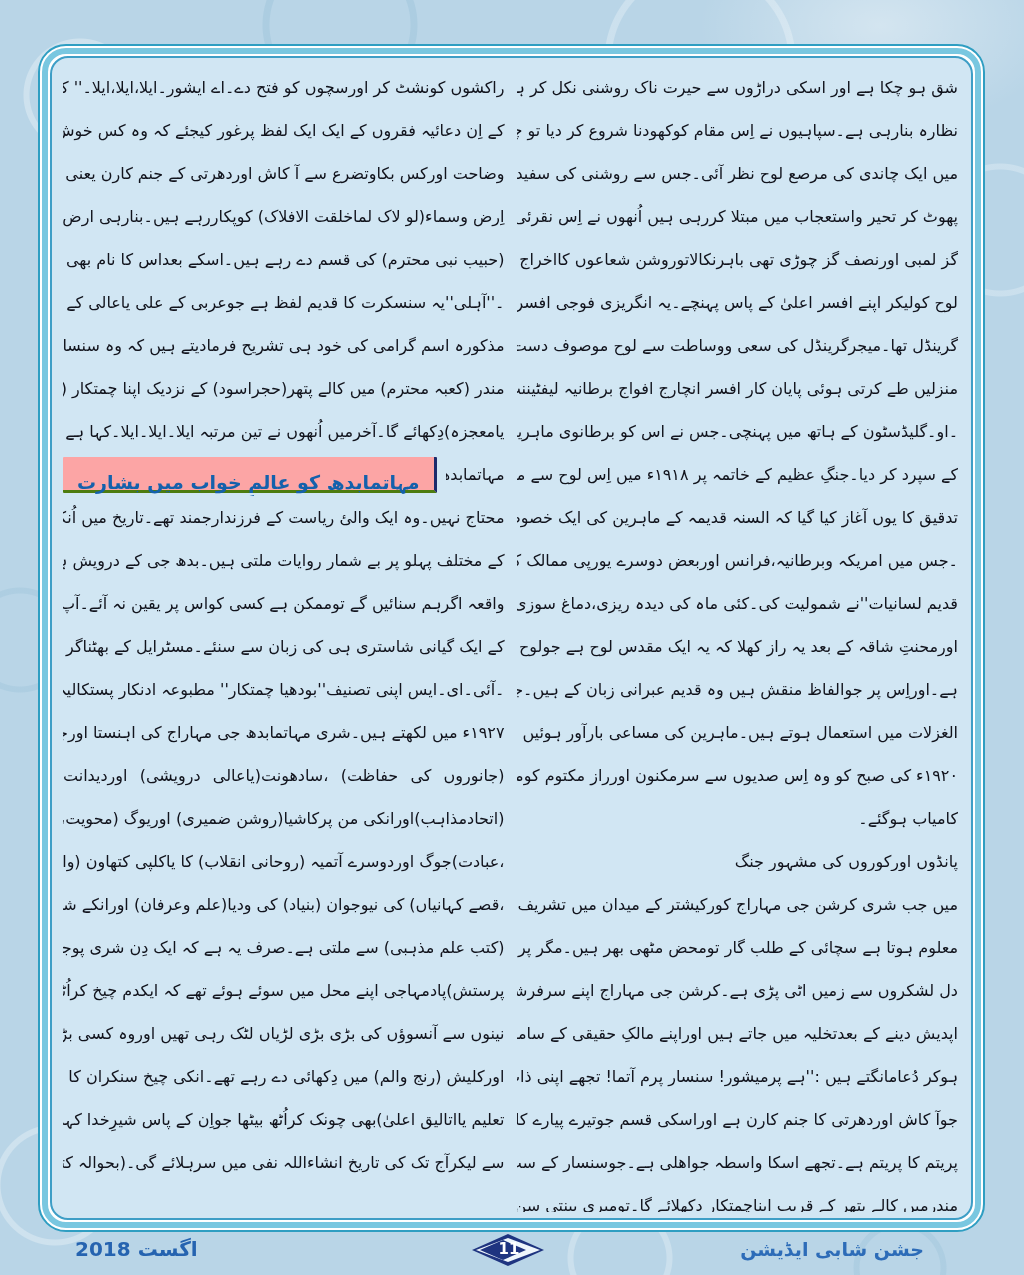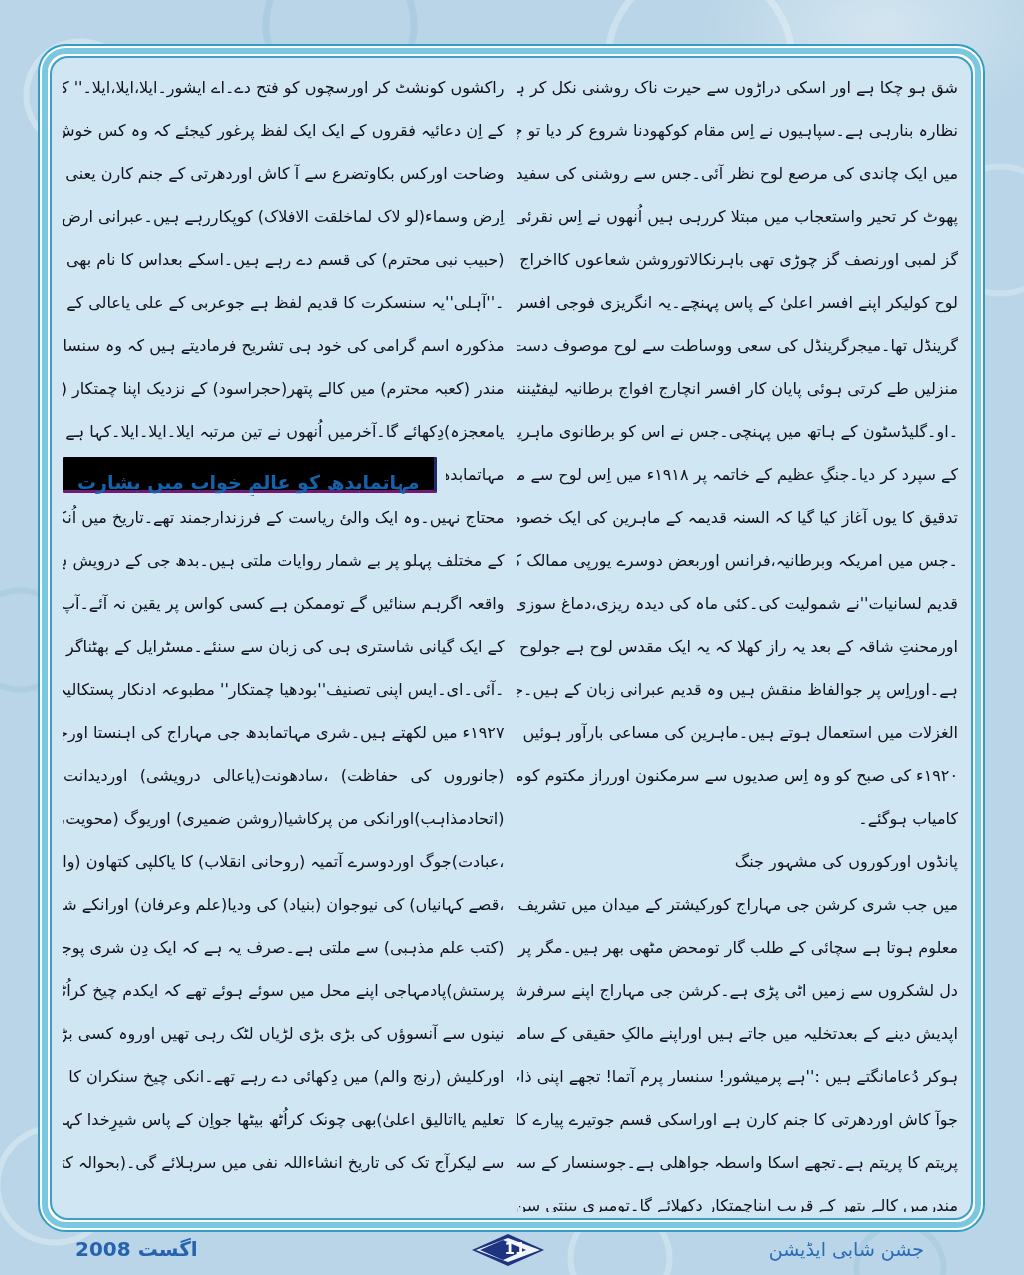--- a/index.html
+++ b/index.html
@@ -38,41 +38,41 @@
   .col{flex:1 1 0;overflow:hidden;direction:rtl;}
   .tline{
     height:43px;line-height:43px;font-size:16px;color:#11131c;
     text-align:justify;text-align-last:justify;overflow:hidden;white-space:nowrap;
   }
   .tline.last{text-align-last:right;}
   
   .hrow{display:flex;direction:rtl;align-items:center;height:43px;gap:9px;overflow:hidden;}
   .hlead{font-size:16px;color:#11131c;white-space:nowrap;overflow:hidden;flex:0 1 auto;}
   .hbox{
-    background:#000000;color:#1461ac;font-weight:bold;font-size:19px;
+    background:#fca5a5;color:#1461ac;font-weight:bold;font-size:19px;
     line-height:34px;height:36px;padding:8px 14px;white-space:nowrap;
-    border-bottom:3px solid #701a75;box-sizing:border-box;border-radius:1px;
+    border-bottom:3px solid #4d7c0f;box-sizing:border-box;border-radius:1px;
   }
   .hbox.bar-right{border-right:3px solid #1d2b6b;}
   .hbox.bar-left{border-left:3px solid #1d2b6b;}
   
   .footer-date{
     position:absolute;left:75px;top:1237px;width:160px;
     font-size:20px;font-weight:bold;color:#2563b0;direction:rtl;text-align:left;
   }
   .footer-edition{
     position:absolute;right:100px;top:1238px;
-    font-size:19px;font-weight:normal;color:#2d6cb8;direction:rtl;text-align:right;
+    font-size:19px;font-weight:bold;color:#2d6cb8;direction:rtl;text-align:right;
   }
   .diamond{position:absolute;left:472px;top:1234px;width:72px;height:32px;}
   .d1{position:absolute;inset:0;background:#1e3480;clip-path:polygon(0 50%,50% 0,100% 50%,50% 100%);}
   .d2{position:absolute;left:4px;top:4px;width:64px;height:24px;background:#eef6fc;clip-path:polygon(0 50%,50% 0,100% 50%,50% 100%);}
   .d3{position:absolute;left:8px;top:6px;width:46px;height:20px;background:#1e3480;clip-path:polygon(0 50%,50% 0,100% 50%,50% 100%);}
   .dnum{
-    position:absolute;left:12px;top:0;width:62px;height:32px;line-height:31px;
+    position:absolute;left:6px;top:0;width:62px;height:32px;line-height:31px;
     text-align:center;color:#ffffff;font-size:15px;font-weight:bold;
     font-family:"DejaVu Sans",sans-serif;
   }
 </style>
 </head>
 <body>
 
 <div class="frame-outer">
   <div class="frame-mid">
     <div class="frame-inner">
@@ -105,21 +105,21 @@
             <div class="tline">اپدیش دینے کے بعدتخلیہ میں جاتے ہیں اوراپنے مالکِ حقیقی کے سامنے زمین بوس</div>
             <div class="tline">ہوکر دُعامانگتے ہیں :''ہے پرمیشور! سنسار پرم آتما! تجھے اپنی ذات کی قسم</div>
             <div class="tline">جوآ کاش اوردھرتی کا جنم کارن ہے اوراسکی قسم جوتیرے پیارے کا پیارا،تیرے</div>
             <div class="tline">پریتم کا پریتم ہے۔تجھے اسکا واسطہ جواھلی ہے۔جوسنسار کے سب سے بڑے</div>
             <div class="tline last">مندرمیں کالے پتھر کے قریب اپناچمتکار دِکھلائے گا۔تومیری بینتی سن اورجھوٹے</div>
           </div>
         <div class="col">
             <div class="tline">راکشوں کونشٹ کر اورسچوں کو فتح دے۔اے ایشور۔ایلا،ایلا،ایلا۔'' کرشن جی</div>
             <div class="tline">کے اِن دعائیہ فقروں کے ایک ایک لفظ پرغور کیجئے کہ وہ کس خوش اسلوبی وکس</div>
             <div class="tline">وضاحت اورکس بکاوتضرع سے آ کاش اوردھرتی کے جنم کارن یعنی باعث تکوین</div>
-            <div class="tline">اِرض وسماء(لو لاک لماخلقت الافلاک) کوپکاررہے ہیں۔عبرانی ارض</div>
+            <div class="tline">اِرض وسماء(لو لاک لماخلقت الافلاک) کوپکاررہے ہیں۔بنارہی ارض</div>
             <div class="tline">(حبیب نبی محترم) کی قسم دے رہے ہیں۔اسکے بعداس کا نام بھی پکارتے ہیں</div>
             <div class="tline">۔''آہلی''یہ سنسکرت کا قدیم لفظ ہے جوعربی کے علی یاعالی کے ہم پلہ ہے۔مگرکرشن جی</div>
             <div class="tline">مذکورہ اسم گرامی کی خود ہی تشریح فرمادیتے ہیں کہ وہ سنسار سے سب سے بڑے</div>
             <div class="tline">مندر (کعبہ محترم) میں کالے پتھر(حجراسود) کے نزدیک اپنا چمتکار (جلوہ</div>
             <div class="tline last">یامعجزہ)دِکھائے گا۔آخرمیں اُنھوں نے تین مرتبہ ایلا۔ایلا۔ایلا۔کہا ہے۔</div>
             <div class="hrow">
               <div class="hlead">مہاتمابدھ کا نام نامی کسی تعارف کا</div>
               <div class="hbox bar-right">مہاتمابدھ کو عالمِ خواب میں بشارت</div>
             </div>
             <div class="tline">محتاج نہیں۔وہ ایک والئ ریاست کے فرزندارجمند تھے۔تاریخ میں اُنکی زندگی</div>
@@ -137,20 +137,20 @@
             <div class="tline">نینوں سے آنسوؤں کی بڑی بڑی لڑیاں لٹک رہی تھیں اوروہ کسی بڑے ہی دُکھ</div>
             <div class="tline">اورکلیش (رنج والم) میں دِکھائی دے رہے تھے۔انکی چیخ سنکران کا ویئد(وزیر</div>
             <div class="tline">تعلیم یااتالیق اعلیٰ)بھی چونک کراُٹھ بیٹھا جواِن کے پاس شیرِخدا کہلایا۔آدم</div>
             <div class="tline last">سے لیکرآج تک کی تاریخ انشاءاللہ نفی میں سرہلائے گی۔(بحوالہ کتاب:ایلیا)۔</div>
           </div>
       </div>
     </div>
   </div>
 </div>
 
-<div class="footer-date">اگست 2008</div>
+<div class="footer-date">اگست 2018</div>
 <div class="footer-edition">جشن شابی ایڈیشن</div>
 <div class="diamond">
   <div class="d1"></div>
   <div class="d2"></div>
   <div class="d3"></div>
   <div class="dnum">11</div>
 </div>
 
 </body></html>

